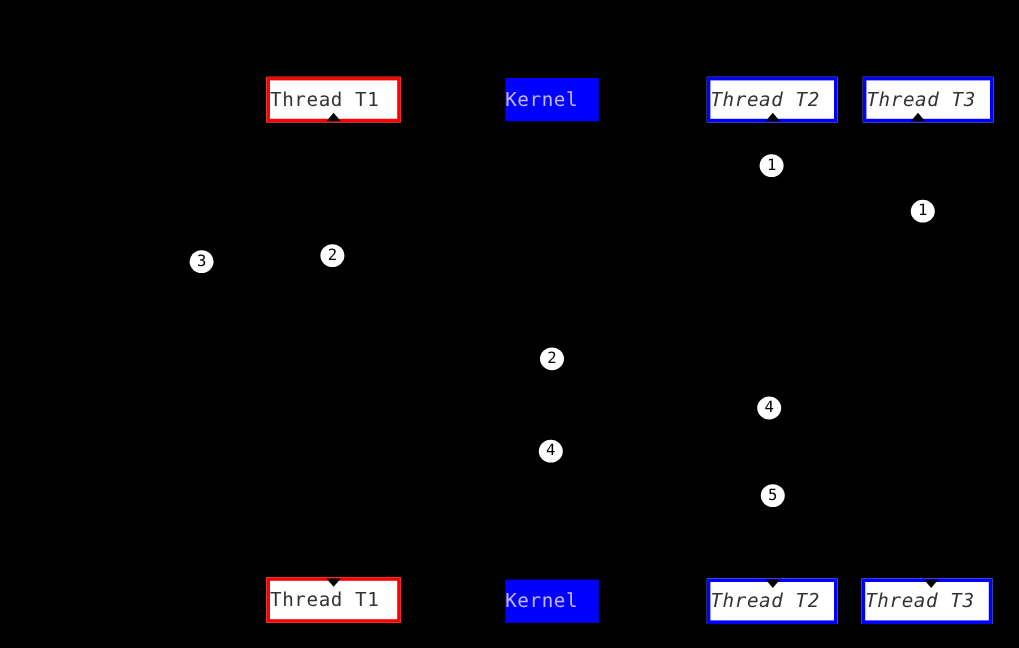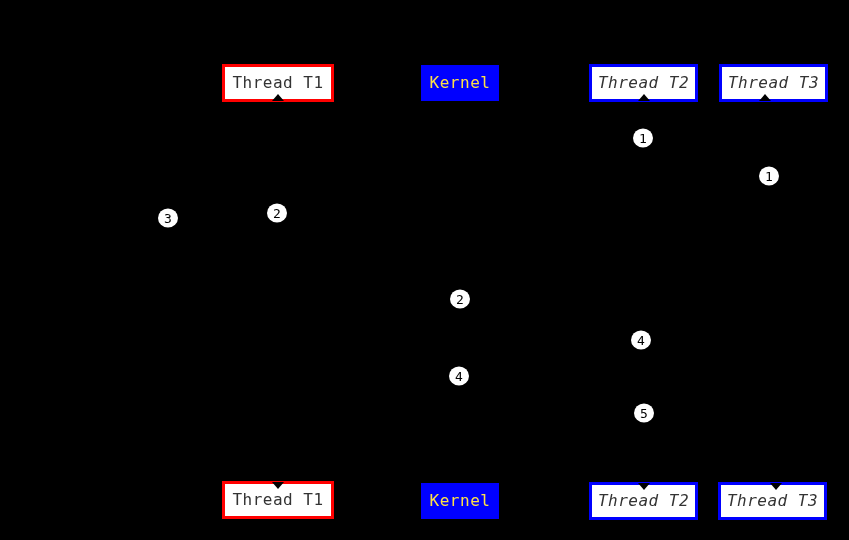--- a/index.html
+++ b/index.html
@@ -14,36 +14,36 @@
     background: #000000;
     overflow: hidden;
     font-family: "DejaVu Sans Mono", "Liberation Mono", monospace;
   }
   .node {
     position: absolute;
     box-sizing: border-box;
     background: #ffffff;
     display: flex;
     align-items: center;
-    justify-content: center;
+    justify-content: flex-start;
   }
   .node.red-border  { border: 3px solid #ff0000; }
   .node.blue-border { border: 3px solid #0000ff; font-style: italic; }
   .node.kernel {
     background: #0000ff;
     border: none;
   }
   .node .label {
     font-size: 16px;
     letter-spacing: 0.5px;
     color: #333333;
     white-space: nowrap;
     line-height: 1;
   }
-  .node.kernel .label { color: #fde047; }
+  .node.kernel .label { color: #c4b5fd; }
   .notch {
     position: absolute;
     left: 50%;
     transform: translateX(-50%);
     width: 0;
     height: 0;
     border-left: 6px solid transparent;
     border-right: 6px solid transparent;
   }
   .notch.at-bottom {

